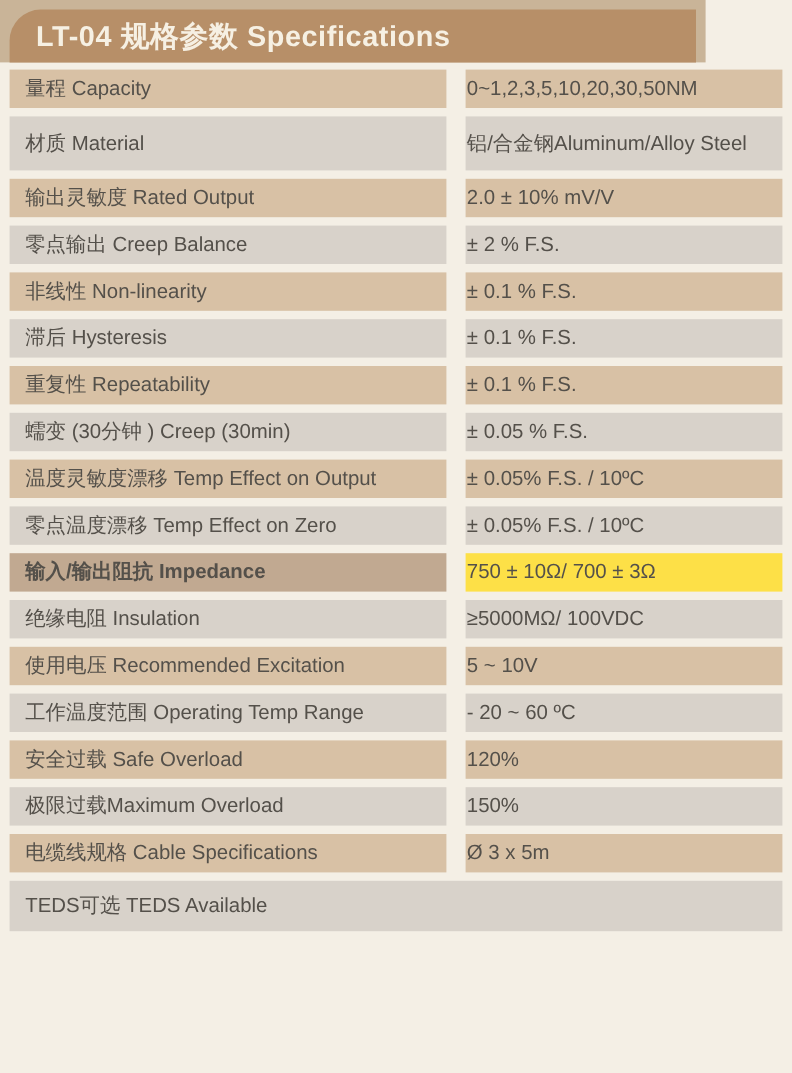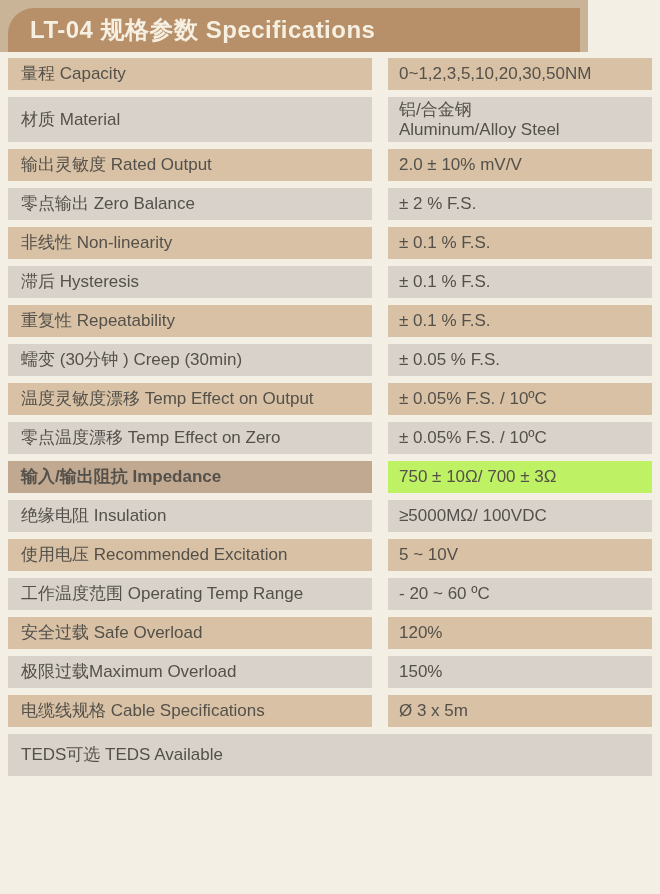--- a/index.html
+++ b/index.html
@@ -62,34 +62,34 @@
     overflow: hidden;
   }
   .label-cell {
     width: 364px;
     flex: 0 0 364px;
     padding-left: 13px;
     margin-right: 16px;
   }
   .value-cell {
     flex: 1 1 auto;
-    padding-left: 11px;
+    padding-left: 1px;
   }
-  .value-cell .stack { display: flex; flex-direction: column; justify-content: space-between; }
+  .value-cell .stack { display: flex; flex-direction: row; justify-content: space-between; }
   .row.full .label-cell {
     flex: 1 1 auto;
     width: auto;
     margin-right: 0;
   }
 
   
   .row.tan  .cell { background: #d8c1a5; }
   .row.gray .cell { background: #d8d2ca; }
   .row.dark-left .label-cell { background: #c1a991; font-weight: bold; }
-  .row.dark-left .value-cell { background: #bef264; }
+  .row.dark-left .value-cell { background: #fde047; }
 </style>
 </head>
 <body>
 
 <div class="page">
 
   <div class="top-band">
     <div class="header-bar">
       <span class="title">LT-04 规格参数 Specifications</span>
     </div>
@@ -111,21 +111,21 @@
         </span>
       </div>
     </div>
 
     <div class="row tan">
       <div class="cell label-cell">输出灵敏度 Rated Output</div>
       <div class="cell value-cell">2.0 ± 10% mV/V</div>
     </div>
 
     <div class="row gray">
-      <div class="cell label-cell">零点输出  Zero Balance</div>
+      <div class="cell label-cell">零点输出  Creep Balance</div>
       <div class="cell value-cell">± 2 % F.S.</div>
     </div>
 
     <div class="row tan">
       <div class="cell label-cell">非线性 Non-linearity</div>
       <div class="cell value-cell">± 0.1 % F.S.</div>
     </div>
 
     <div class="row gray">
       <div class="cell label-cell">滞后 Hysteresis</div>

